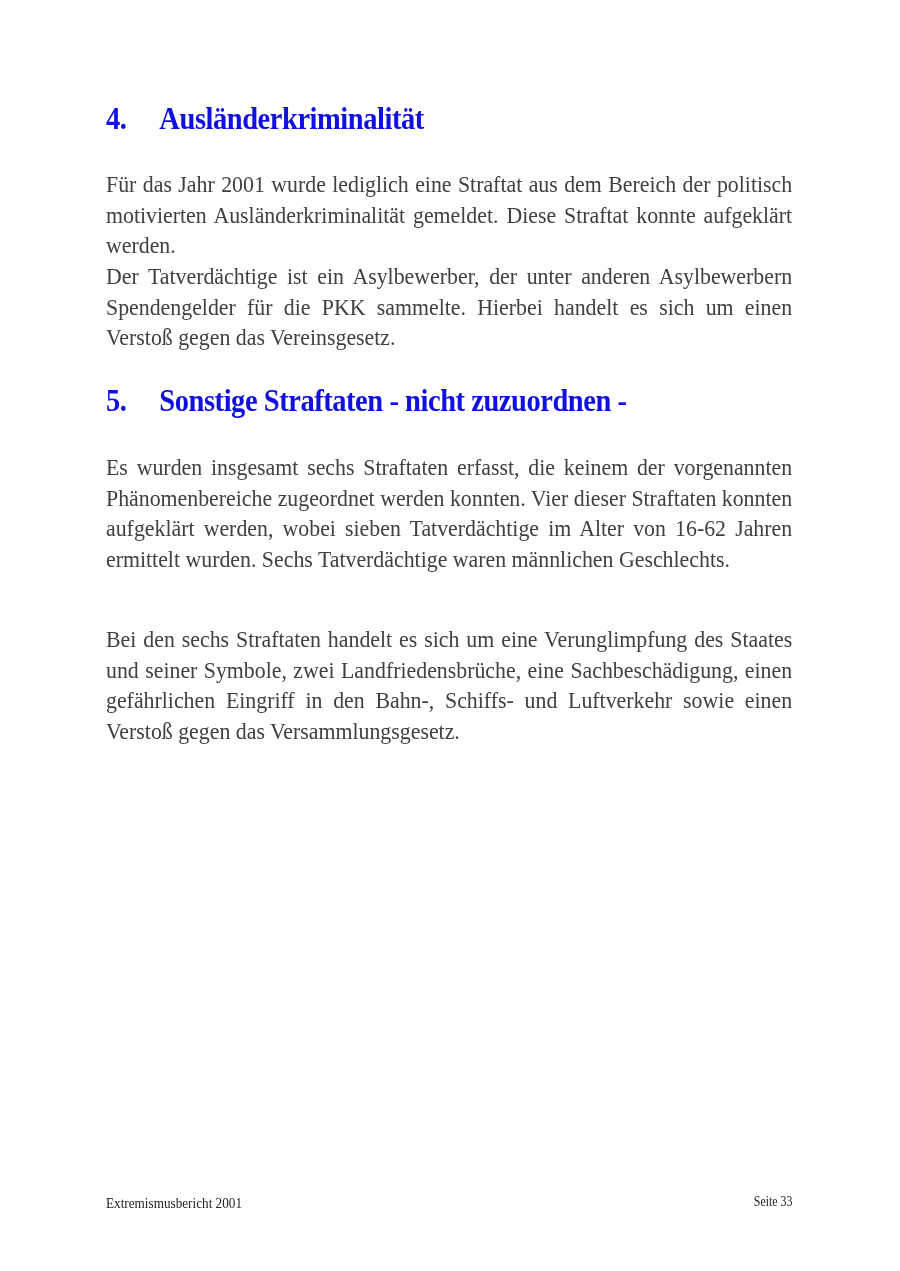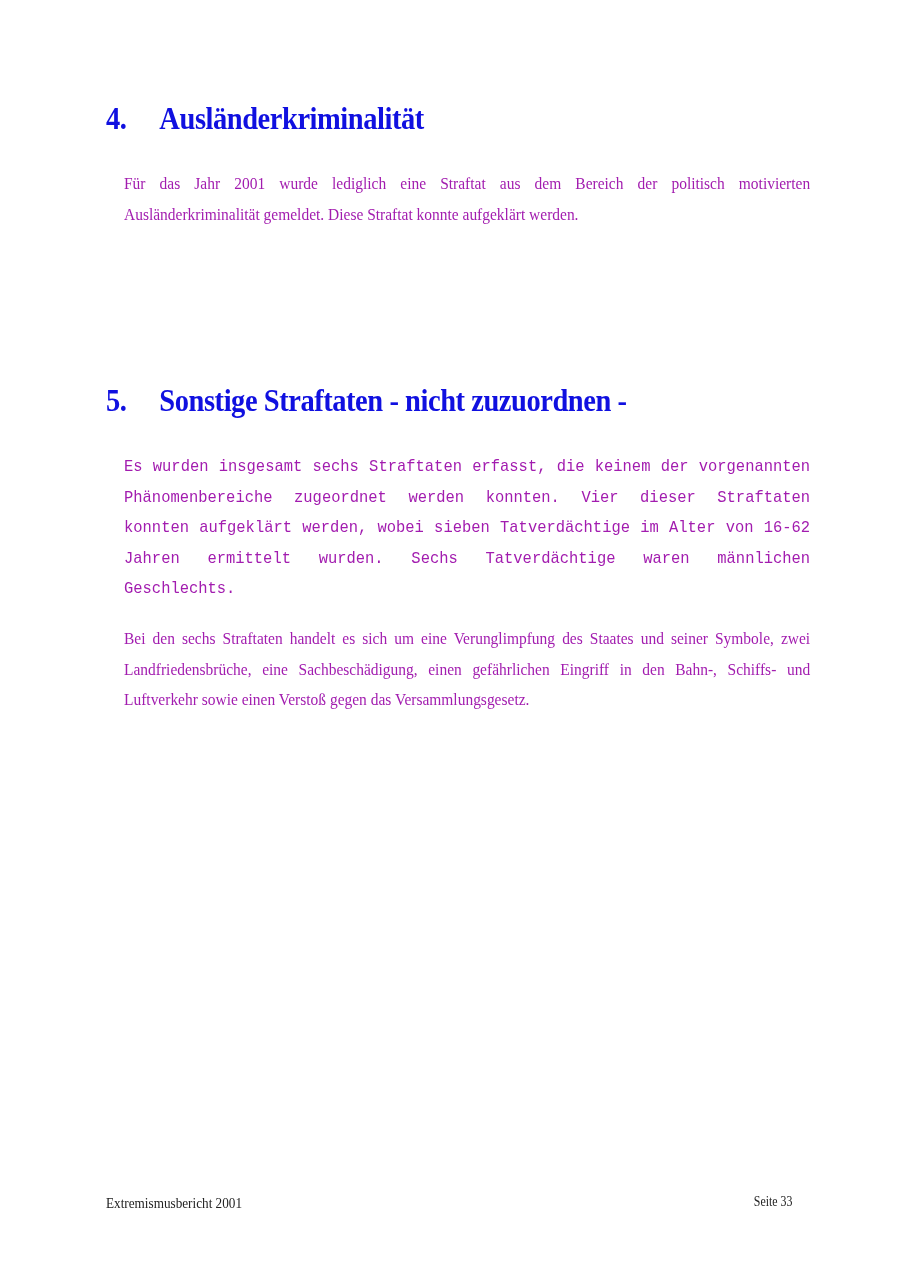--- a/index.html
+++ b/index.html
@@ -36,25 +36,24 @@
     transform-origin: left center;
   }
   .heading .num {
     display: inline-block;
     width: 58px;
   }
   .para {
     position: absolute;
     left: 106px;
     width: 686px;
-    font-size: 17px;
+    font-size: 24px;
     line-height: 30.5px;
     text-align: justify;
-    color: #a21caf;
-    margin-left: 18px;
+    color: #404040;
   }
   .para .inner {
     display: block;
     transform: scaleX(0.91);
     transform-origin: left top;
     width: 754px;
   }
   .footer-left {
     position: absolute;
     left: 106px;
@@ -83,27 +82,30 @@
 
   <div class="heading" style="top:101px;">
     <span class="num">4.</span>
     <span>Ausländerkriminalität</span>
   </div>
 
   <div class="para" style="top:169px;">
     <span class="inner">Für das Jahr 2001 wurde lediglich eine Straftat aus dem Bereich der politisch motivierten Ausländerkriminalität gemeldet. Diese Straftat konnte aufgeklärt werden.</span>
   </div>
 
+  <div class="para" style="top:261px;">
+    <span class="inner">Der Tatverdächtige ist ein Asylbewerber, der unter anderen Asylbewerbern Spendengelder für die PKK sammelte. Hierbei handelt es sich um einen Verstoß gegen das Vereinsgesetz.</span>
+  </div>
 
   <div class="heading" style="top:383px;">
     <span class="num">5.</span>
     <span>Sonstige Straftaten - nicht zuzuordnen -</span>
   </div>
 
-  <div class="para" style="top:452px;font-family:Liberation Mono, monospace;">
+  <div class="para" style="top:452px;">
     <span class="inner">Es wurden insgesamt sechs Straftaten erfasst, die keinem der vorgenannten Phänomenbereiche zugeordnet werden konnten. Vier dieser Straftaten konnten aufgeklärt werden, wobei sieben Tatverdächtige im Alter von 16-62 Jahren ermittelt wurden. Sechs Tatverdächtige waren männlichen Geschlechts.</span>
   </div>
 
   <div class="para" style="top:624px;">
     <span class="inner">Bei den sechs Straftaten handelt es sich um eine Verunglimpfung des Staates und seiner Symbole, zwei Landfriedensbrüche, eine Sachbeschädigung, einen gefährlichen Eingriff in den Bahn-, Schiffs- und Luftverkehr sowie einen Verstoß gegen das Versammlungsgesetz.</span>
   </div>
 
   <div class="footer-left">Extremismusbericht 2001</div>
   <div class="footer-right">Seite 33</div>
 

